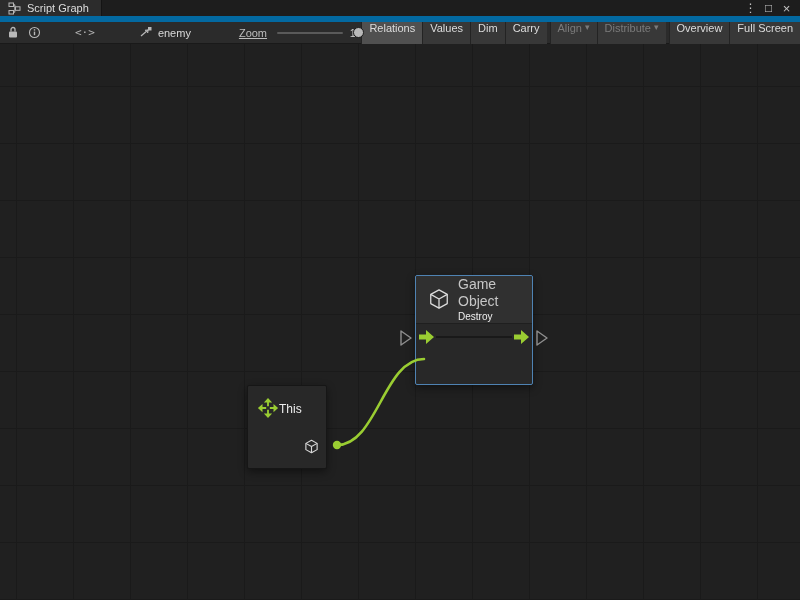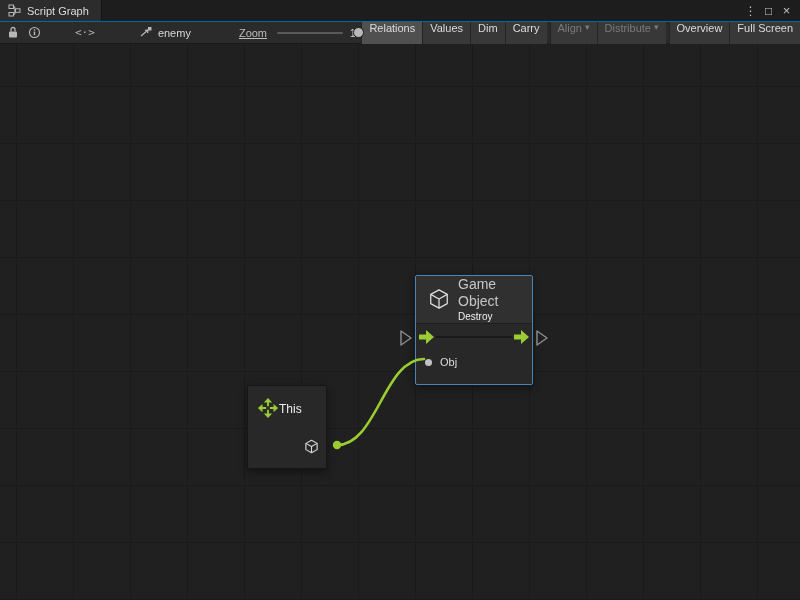--- a/index.html
+++ b/index.html
@@ -3,21 +3,21 @@
 <meta charset="utf-8">
 <style>
   html,body{margin:0;padding:0;background:#161616;}
   *{box-sizing:border-box;}
   .app{position:relative;width:800px;height:600px;overflow:hidden;
        font-family:"Liberation Sans",sans-serif;font-size:11px;color:#d2d2d2;
        background:#202020;user-select:none;}
 
   
   .titlebar{position:absolute;top:0;left:0;width:800px;height:22px;
-            background:#1d1d1d;border-bottom:1px solid #0369a1;display:flex;align-items:stretch;}
+            background:#1d1d1d;border-bottom:6px solid #0369a1;display:flex;align-items:stretch;}
   .tab{display:flex;align-items:center;gap:6px;padding:0 12px 0 8px;background:#2c2c2c;
        border-right:1px solid #141414;color:#dedede;}
   .tab .tabicon{display:flex;align-items:center;}
   .win-controls{margin-left:auto;display:flex;align-items:center;gap:3px;padding-right:6px;color:#c4c4c4;}
   .win-controls span{width:15px;text-align:center;cursor:default;}
   .wc-menu{font-size:12px;}
   .wc-max{font-size:12px;}
   .wc-close{font-size:13px;}
 
   
@@ -176,24 +176,20 @@
           <span class="nd-name">Destroy</span>
         </span>
       </div>
       <div class="flow-row">
         <svg width="116" height="26" viewBox="0 0 116 26">
           <line x1="20" y1="13" x2="96" y2="13" stroke="#191919" stroke-width="2"></line>
           <polygon fill="#9ACD32" points="3,10.5 10,10.5 10,6 18,13 10,20 10,15.5 3,15.5"></polygon>
           <polygon fill="#9ACD32" points="98,10.5 105,10.5 105,6 113,13 105,20 105,15.5 98,15.5"></polygon>
         </svg>
       </div>
-      <div class="port-row">
-        <span class="port-dot"></span>
-        <span class="port-label">Obj</span>
-      </div>
     </div>
 
     <div class="node node-this">
       <div class="this-main">
         <span>
           <svg width="22" height="22" viewBox="0 0 24 24" fill="#9ACD32">
             <path d="M12 1 L16.5 6 L13 6 L13 10 L11 10 L11 6 L7.5 6 Z"></path>
             <path d="M12 23 L16.5 18 L13 18 L13 14 L11 14 L11 18 L7.5 18 Z"></path>
             <path d="M1 12 L6 7.5 L6 11 L10 11 L10 13 L6 13 L6 16.5 Z"></path>
             <path d="M23 12 L18 7.5 L18 11 L14 11 L14 13 L18 13 L18 16.5 Z"></path>

